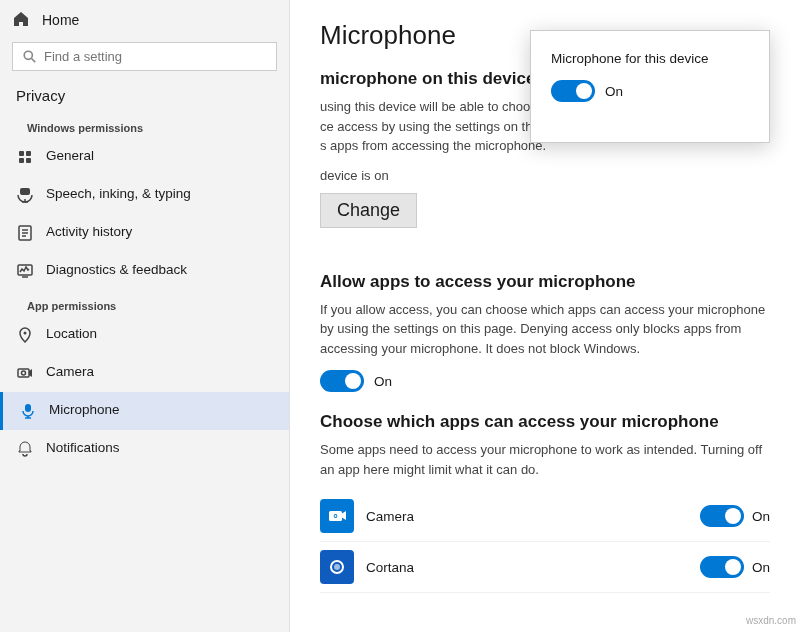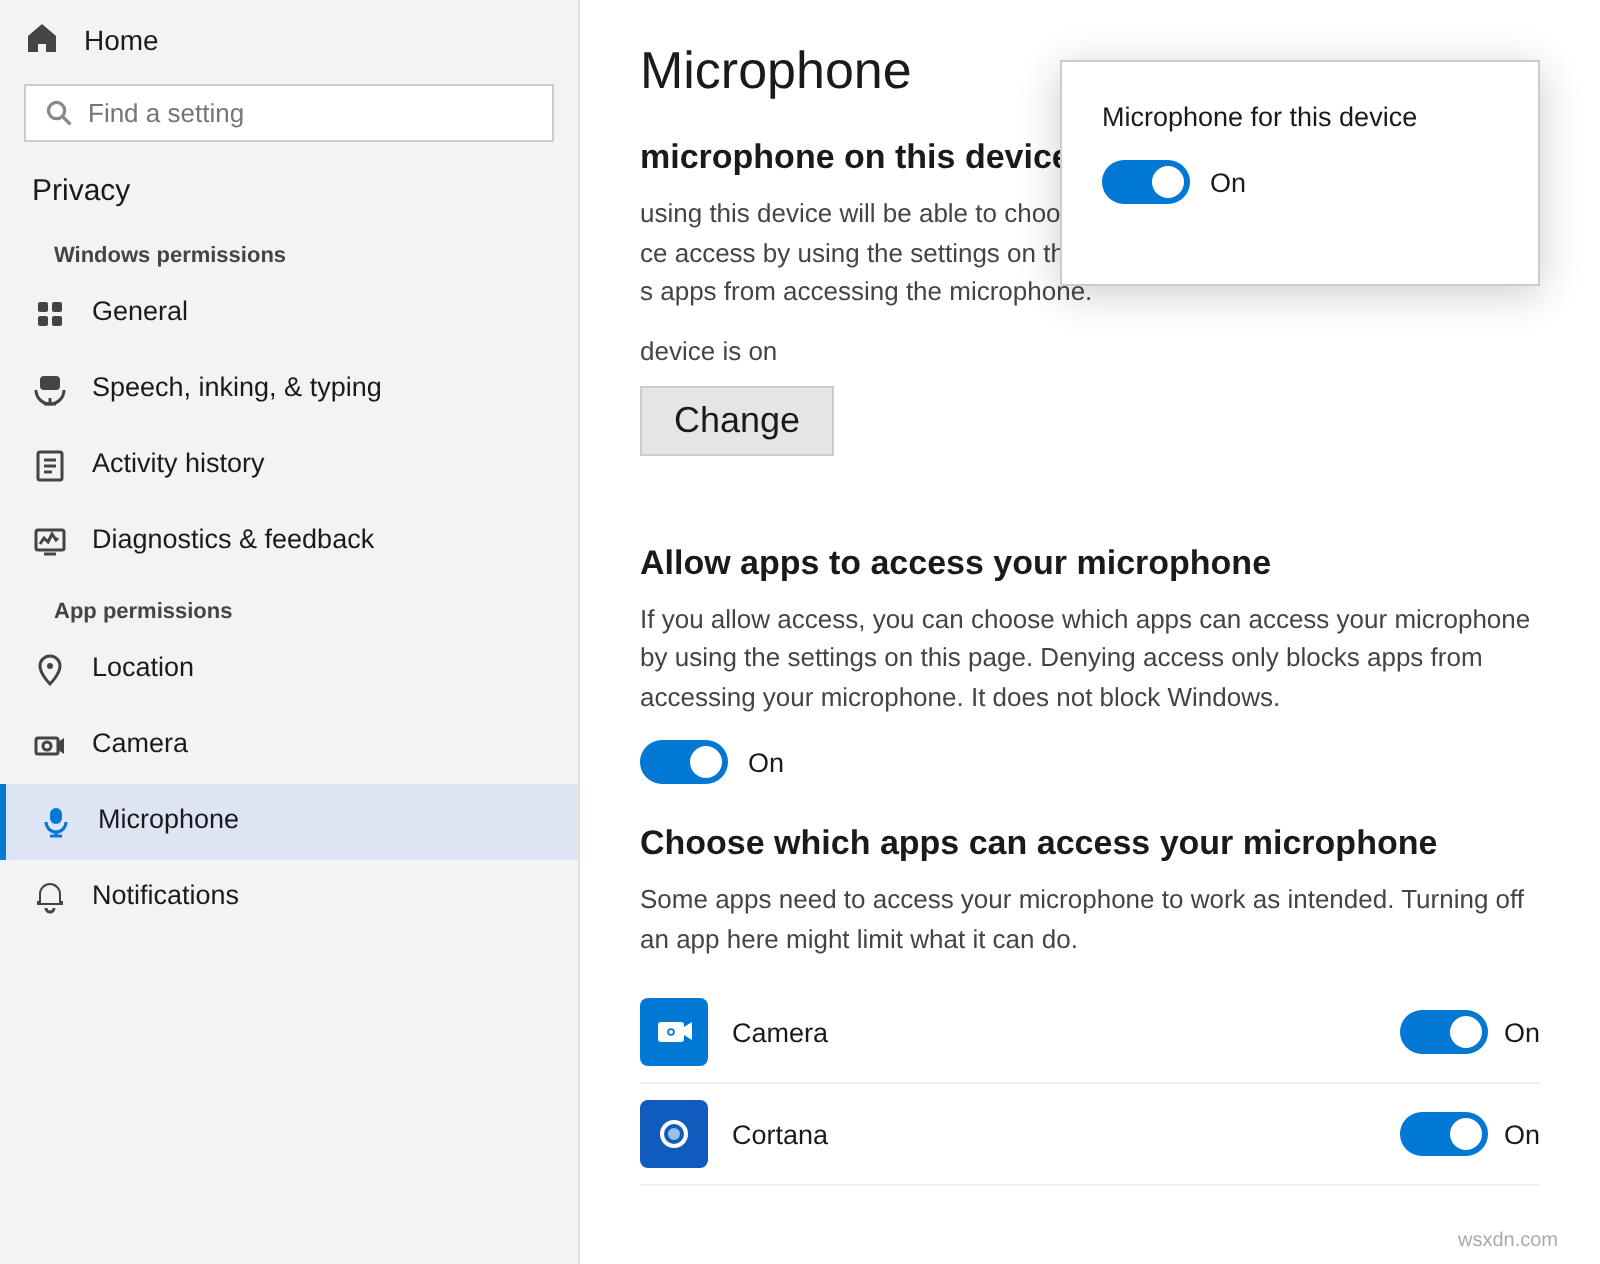--- a/index.html
+++ b/index.html
@@ -240,21 +240,21 @@
 
     .modal-title {
       font-size: 13.5px;
       color: #1a1a1a;
       margin-bottom: 14px;
     }
 
     .watermark {
       position: fixed;
       bottom: 6px;
-      right: 21px;
+      right: 4px;
       font-size: 10px;
       color: #aaa;
       z-index: 200;
     }
   </style>
 </head>
 <body>
 
 <div class="app-container">
 

